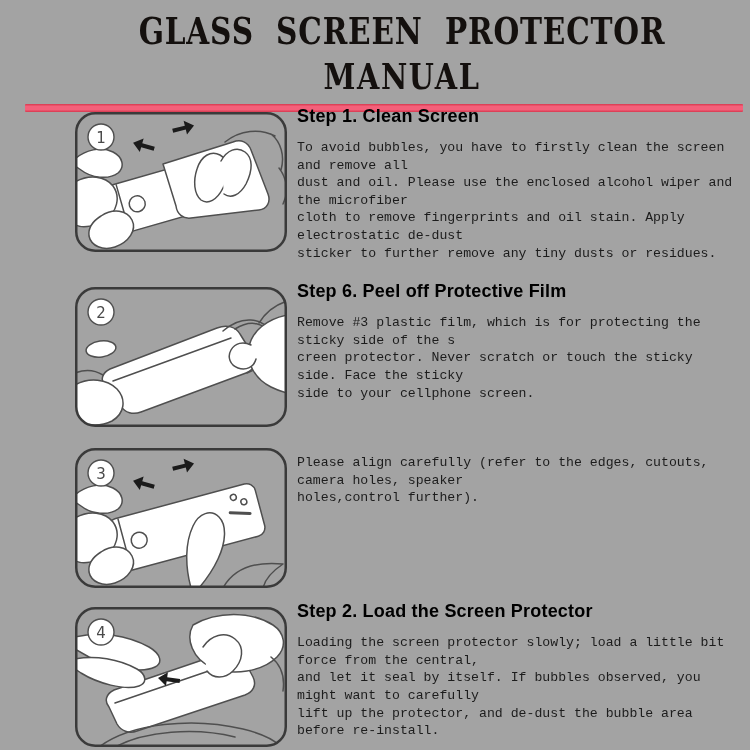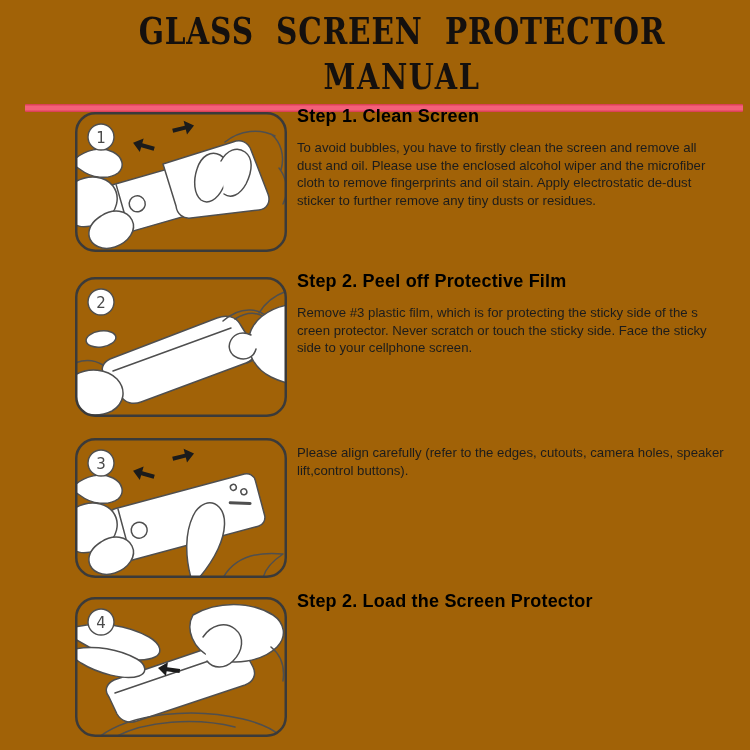--- a/index.html
+++ b/index.html
@@ -1,17 +1,17 @@
 <!DOCTYPE html>
 <html><head>
 <meta charset="utf-8">
 <style>
   html,body { margin:0; padding:0; background:#ffffff; }
   .page {
-    position:relative; width:750px; height:750px; background:#a16207;
+    position:relative; width:750px; height:750px; background:#a3a3a3;
     overflow:hidden; font-family:"Liberation Sans", sans-serif;
   }
   .header { padding-top:8px; text-align:center; }
   .title-block {
     display:block; transform:translateX(27px) scaleX(0.8);
     transform-origin:50% 50%;
     font-family:"DejaVu Serif", serif; font-weight:bold; color:#14100e;
   }
   .title-line1 { font-size:37px; line-height:46px; letter-spacing:1px; word-spacing:14px; }
   .title-line2 { font-size:36px; line-height:44px; letter-spacing:2px; }
@@ -24,21 +24,21 @@
   .row-2 { margin-top:25px; }
   .row-3 { margin-top:21px; }
   .row-4 { margin-top:19px; }
   .fig { width:212px; height:140px; flex:0 0 auto; display:block; }
   .txt { margin:-6px 16px 0 10px; width:460px; }
   .step-heading {
     font-size:18px; font-weight:bold; color:#000;
     letter-spacing:0.2px; line-height:21px;
   }
   .step-body {
-    margin-top:12px; font-family:Liberation Sans, sans-serif;
+    margin-top:12px; font-family:Liberation Mono, monospace;
     font-size:13.2px; line-height:17.6px; color:#1c1c1c;
     white-space:pre-line;
   }
   
   .art   { stroke:#4f4f4f; stroke-width:1.5; fill:none; stroke-linejoin:round; stroke-linecap:round; }
   .artf  { stroke:#4f4f4f; stroke-width:1.5; fill:#ffffff; stroke-linejoin:round; stroke-linecap:round; }
   .thick { stroke:#4f4f4f; stroke-width:3; fill:none; stroke-linecap:round; }
   .boxborder { fill:none; stroke:#3a3a3a; stroke-width:2.5; }
   .numcircle { fill:#fff; stroke:#4f4f4f; stroke-width:1.4; }
   .numtext { font-family:"DejaVu Sans", sans-serif; font-size:15px; fill:#4a4a4a; text-anchor:middle; }
@@ -121,21 +121,21 @@
           <path class="art" d="M212,14 C200,18 190,26 184,36"></path>
         </g>
       </g>
       <rect class="boxborder" x="1.25" y="1.25" width="209.5" height="137.5" rx="19"></rect>
       <g>
         <circle class="numcircle" cx="26" cy="25" r="13"></circle>
         <text class="numtext" x="26" y="30.5">2</text>
       </g>
     </svg>
     <div class="txt">
-      <div class="step-heading">Step 2. Peel off Protective Film</div>
+      <div class="step-heading">Step 6. Peel off Protective Film</div>
       <div class="step-body">Remove #3 plastic film, which is for protecting the sticky side of the s
 creen protector. Never scratch or touch the sticky side. Face the sticky
 side to your cellphone screen.</div>
     </div>
   </div>
 
   <div class="row row-3">
     <svg class="fig" viewBox="0 0 212 140">
       <clipPath id="clip3">
           <rect x="1.25" y="1.25" width="209.5" height="137.5" rx="19"></rect>
@@ -164,21 +164,21 @@
         </g>
       </g>
       <rect class="boxborder" x="1.25" y="1.25" width="209.5" height="137.5" rx="19"></rect>
       <g>
         <circle class="numcircle" cx="26" cy="25" r="13"></circle>
         <text class="numtext" x="26" y="30.5">3</text>
       </g>
     </svg>
     <div class="txt">
       <div class="step-body">Please align carefully (refer to the edges, cutouts, camera holes, speaker
-lift,control buttons).</div>
+holes,control further).</div>
     </div>
   </div>
 
   <div class="row row-4">
     <svg class="fig" viewBox="0 0 212 140">
       <clipPath id="clip4">
           <rect x="1.25" y="1.25" width="209.5" height="137.5" rx="19"></rect>
         </clipPath>
       <g clip-path="url(#clip4)">
         <path class="artf" d="M34,100 C29,94 31,87 39,83 L148,46 C157,43 165,46 169,53 L178,70 C182,78 178,85 170,88 L62,124 C54,127 46,124 42,117 Z"></path>
@@ -201,16 +201,19 @@
         </g>
       </g>
       <rect class="boxborder" x="1.25" y="1.25" width="209.5" height="137.5" rx="19"></rect>
       <g>
         <circle class="numcircle" cx="26" cy="25" r="13"></circle>
         <text class="numtext" x="26" y="30.5">4</text>
       </g>
     </svg>
     <div class="txt">
       <div class="step-heading">Step 2. Load the Screen Protector</div>
+      <div class="step-body">Loading the screen protector slowly; load a little bit force from the central,
+and let it seal by itself. If bubbles observed, you might want to carefully
+lift up the protector, and de-dust the bubble area before re-install.</div>
     </div>
   </div>
 
 </div>
 
 </body></html>

